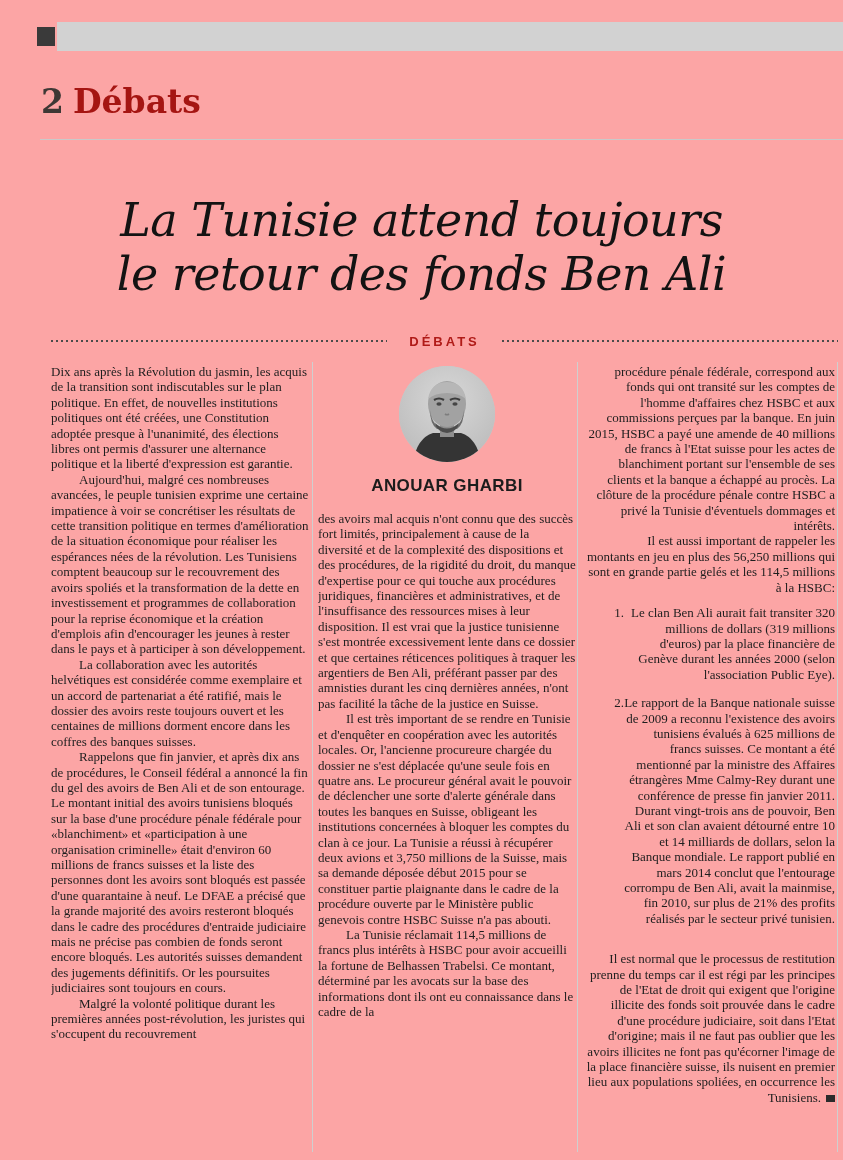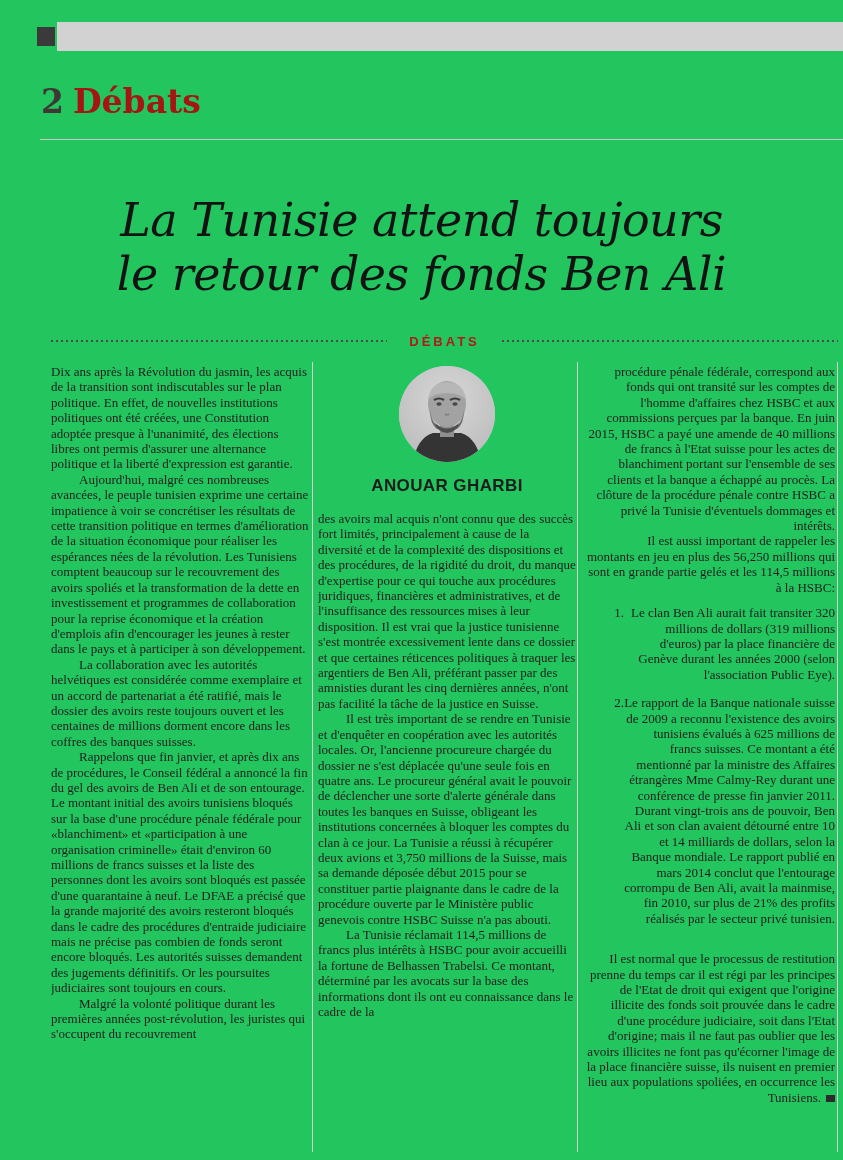--- a/index.html
+++ b/index.html
@@ -1,16 +1,16 @@
 <!DOCTYPE html>
 <html lang="fr"><head>
 <meta charset="utf-8">
 <style>
   html,body{margin:0;padding:0;background:#ffffff;}
-  .page{position:relative;width:843px;height:1160px;background:#22c55e;overflow:hidden;
+  .page{position:relative;width:843px;height:1160px;background:#fca5a5;overflow:hidden;
         font-family:"Liberation Serif",serif;color:#1e1e1e;}
 
   
   .topbar-square{position:absolute;left:37px;top:27px;width:18px;height:19px;background:#3a3a3a;}
   .topbar{position:absolute;left:57px;top:22px;width:786px;height:29px;background:#d2d2d2;}
   .section-header{position:absolute;left:41px;top:82px;font-family:"DejaVu Serif",serif;
         font-weight:bold;font-size:33px;line-height:40px;}
   .section-num{color:#3e3835;margin-right:9px;}
   .section-name{color:#a51512;}
   .header-rule{position:absolute;left:40px;width:803px;top:139px;height:1px;background:#c9c9c9;}

